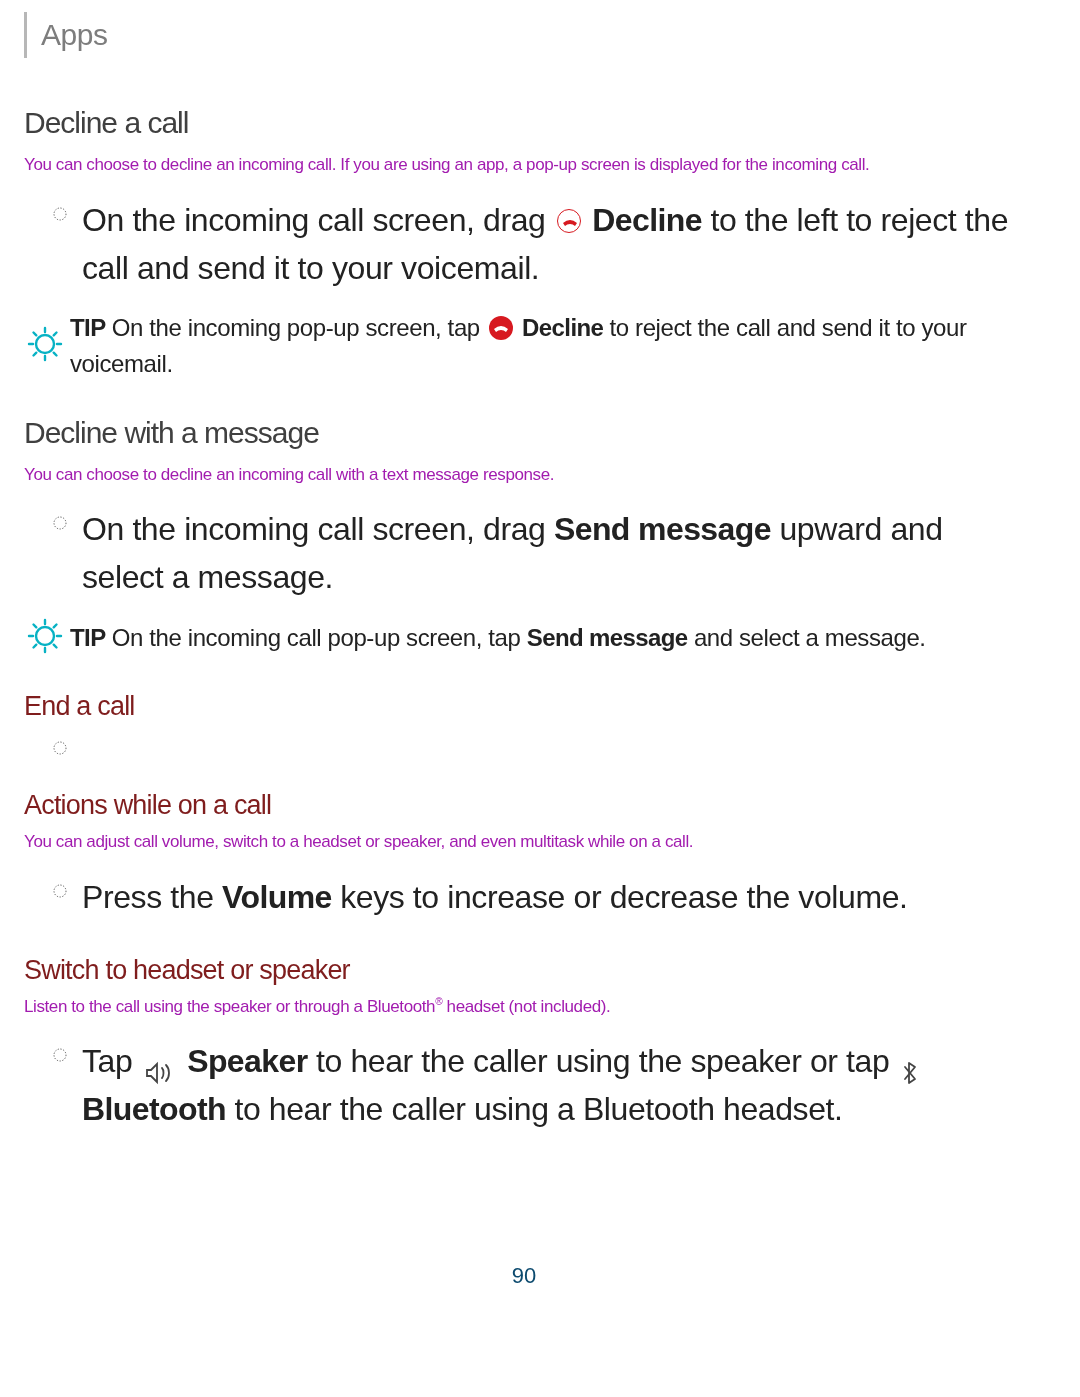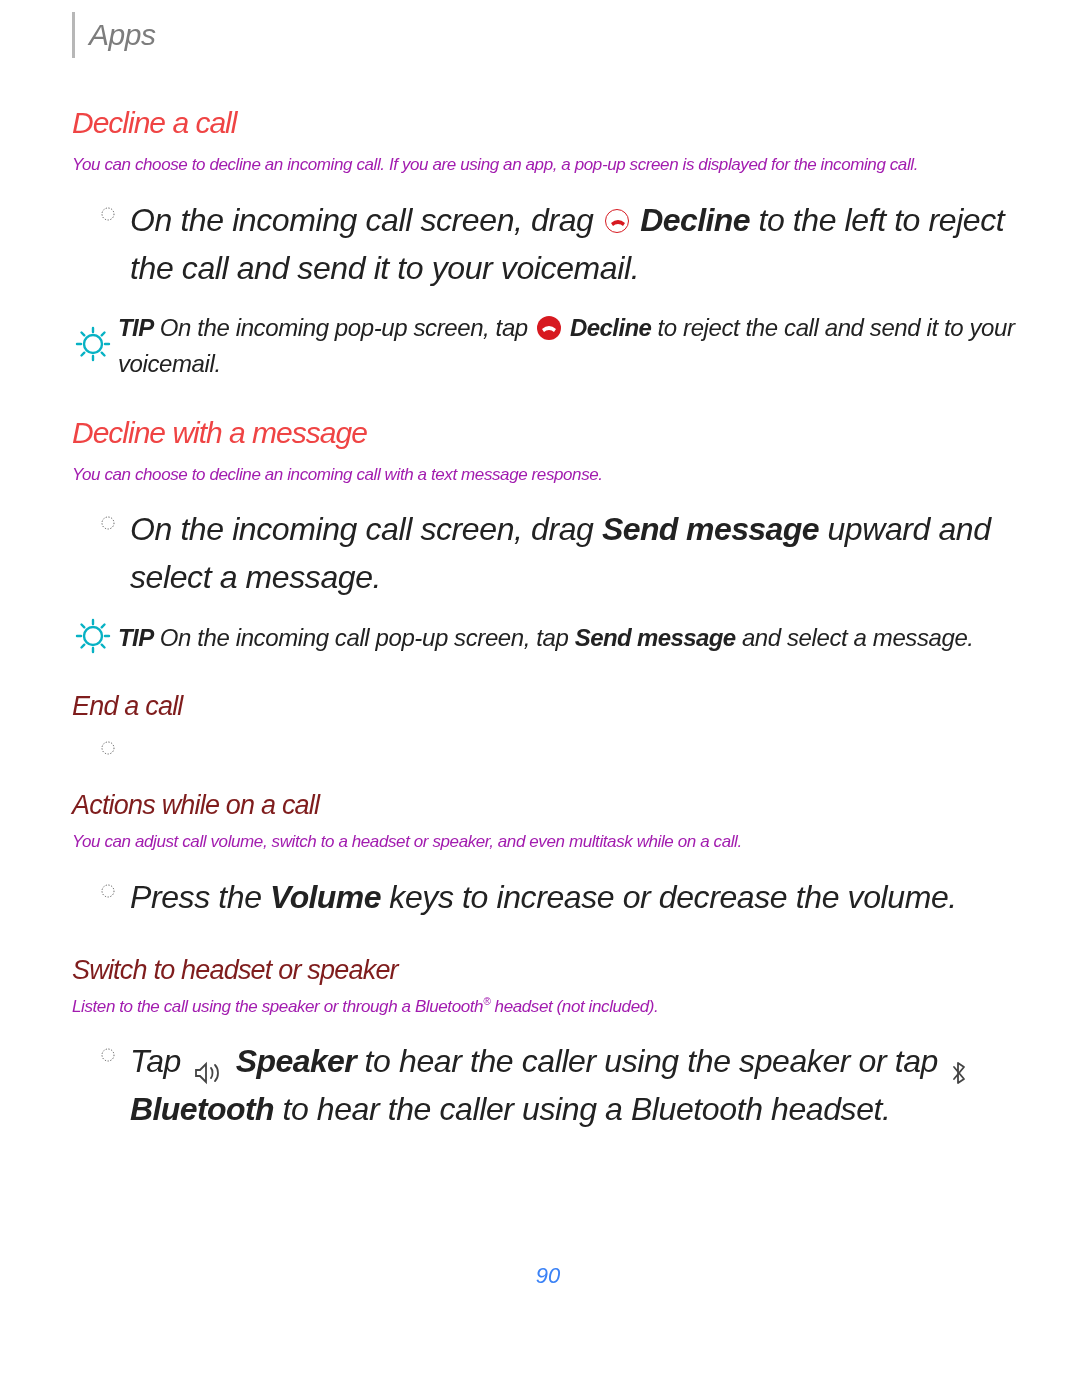--- a/index.html
+++ b/index.html
@@ -4,44 +4,43 @@
 <style>
   body {
     margin: 0;
     padding: 0;
     font-family: "Segoe UI", -apple-system, Arial, sans-serif;
     background: #ffffff;
     color: #222;
     width: 1080px;
   }
   .page {
-    padding: 12px 56px 40px 72px;
+    padding: 12px 56px 40px 24px;
     box-sizing: border-box;
-    font-style: italic;
   }
   .header-row {
     display: flex;
     align-items: center;
     margin-bottom: 48px;
   }
   .header-bar {
     width: 3px;
     height: 46px;
     background: #b7b7b7;
     margin-right: 14px;
   }
   .header-text {
     font-size: 30px;
     color: #7d7d7d;
     letter-spacing: -0.5px;
   }
   h2 {
     font-size: 30px;
     font-weight: 400;
-    color: #ef4444;
+    color: #404040;
     letter-spacing: -1px;
     margin: 34px 0 12px 0;
   }
   h3 {
     font-size: 27px;
     font-weight: 400;
     color: #7f1d1d;
     letter-spacing: -0.8px;
     margin: 34px 0 8px 0;
   }
@@ -88,21 +87,21 @@
   .tip-text {
     font-size: 24px;
     line-height: 1.5;
     letter-spacing: -0.4px;
     color: #222;
     flex:1;
   }
   .footer-pg {
     text-align: center;
     font-size: 22px;
-    color: #3b82f6;
+    color: #0c4a6e;
     margin-top: 130px;
   }
   .icon-circle-red, .icon-circle-white {
     display: inline-block;
     width: 24px;
     height: 24px;
     border-radius: 50%;
     vertical-align: middle;
     position: relative;
     margin: 0 3px 3px 3px;

